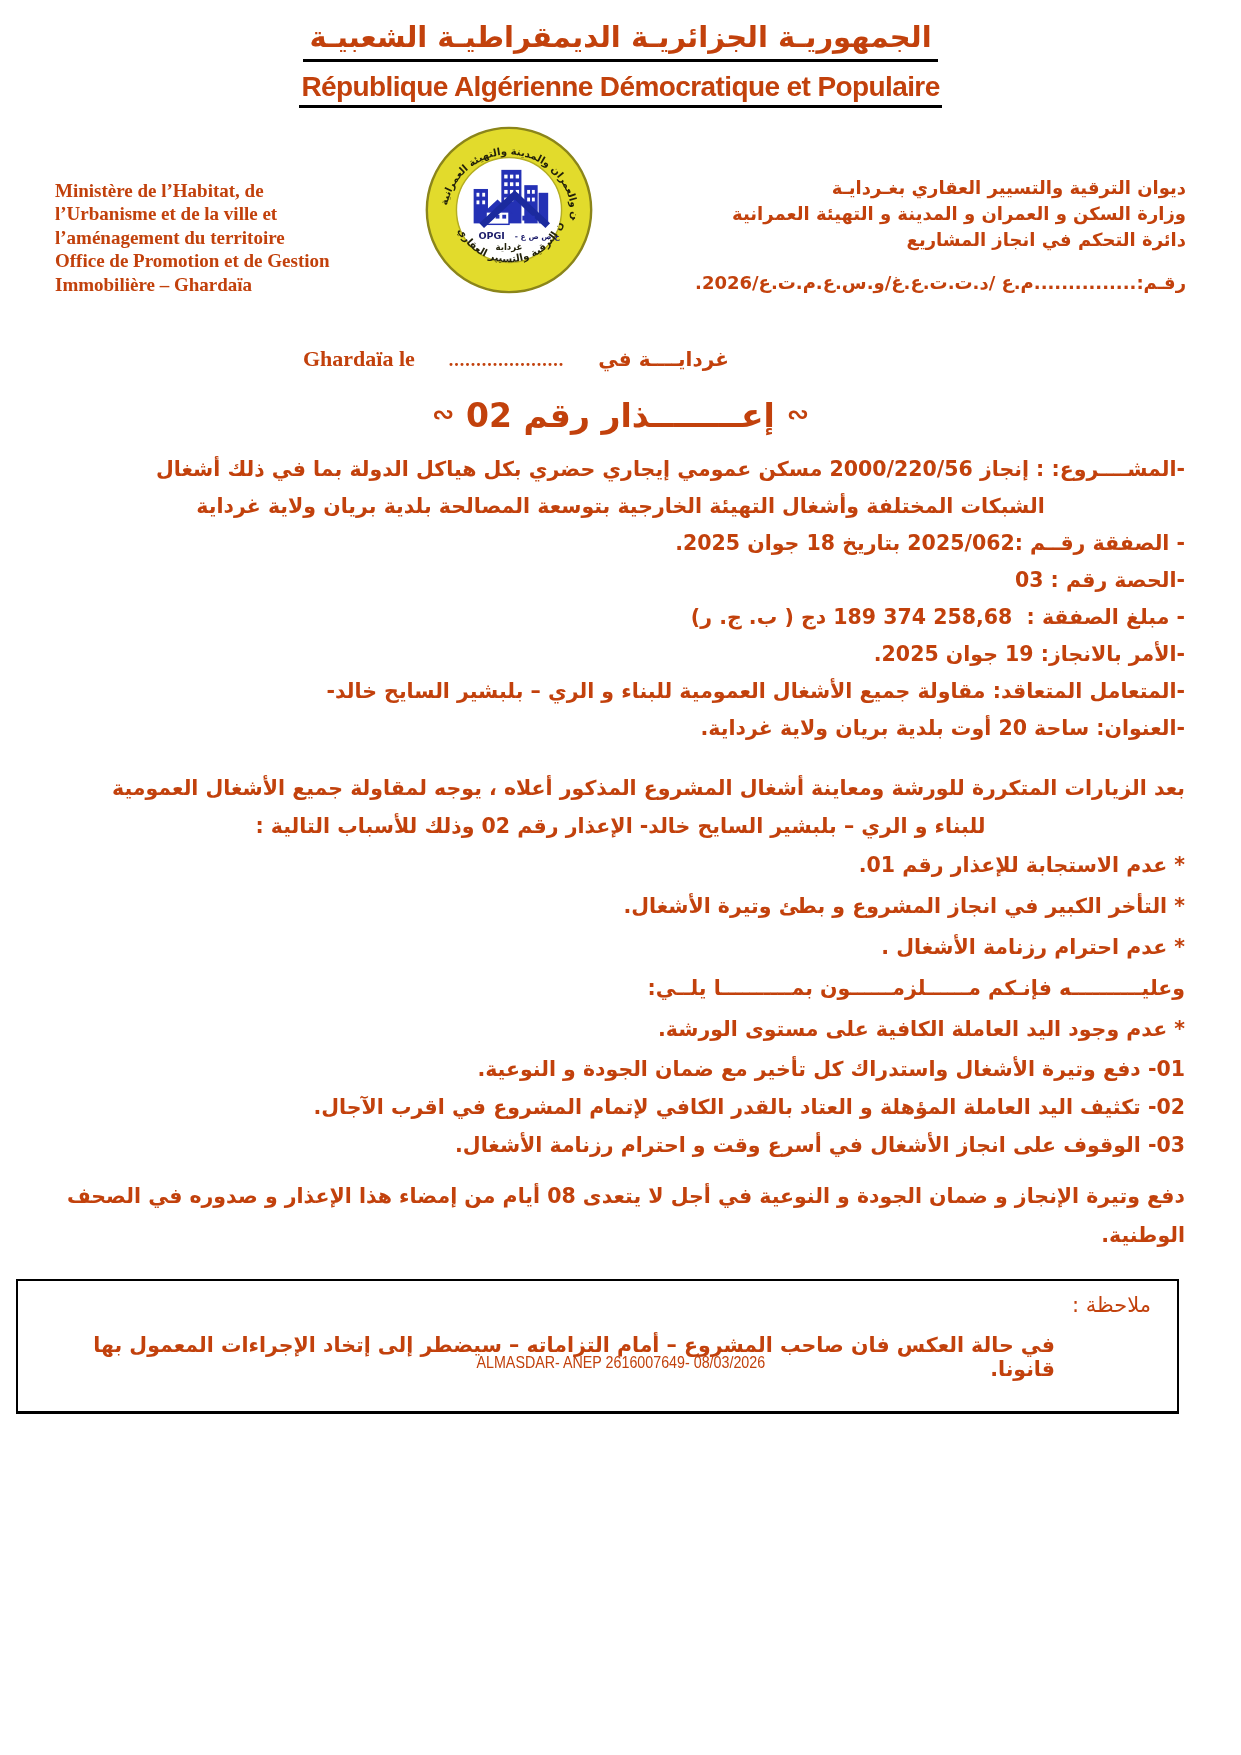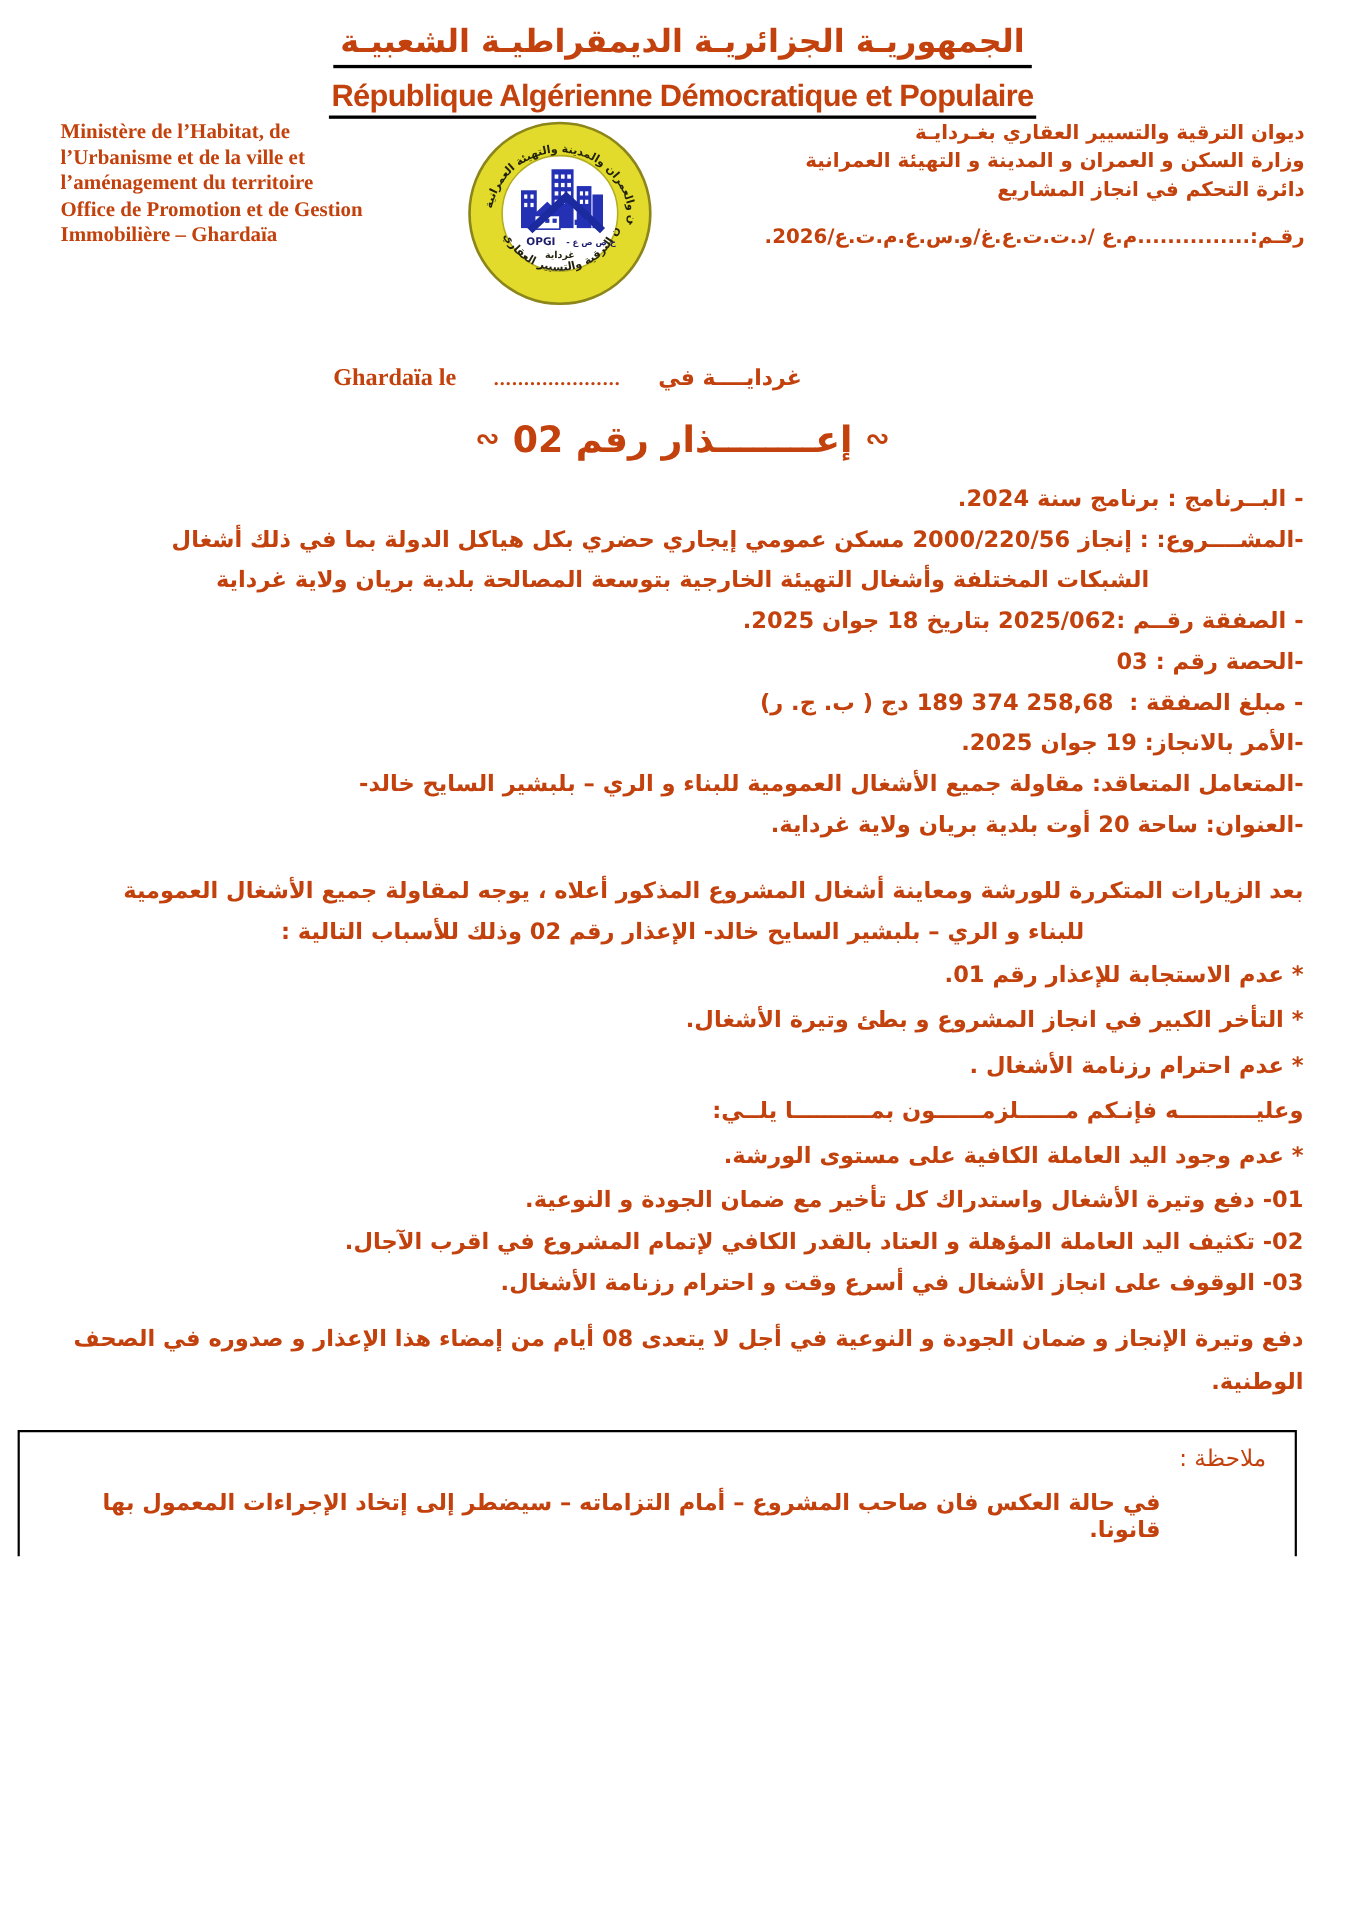--- a/index.html
+++ b/index.html
@@ -3,21 +3,21 @@
 <meta charset="utf-8">
 <style>
   html,body{margin:0;padding:0;background:#fff;}
   .page{position:relative;width:1241px;height:1415px;background:#ffffff;color:#c2410c;overflow:hidden;}
 
   .title-ar{text-align:center;padding-top:20px;font:bold 29px "DejaVu Sans",sans-serif;}
   .title-ar .u{display:inline-block;border-bottom:3px solid #000;padding:0 6px 5px;}
   .title-fr{text-align:center;margin-top:9px;font:bold 28px "Liberation Sans",sans-serif;letter-spacing:-0.6px;}
   .title-fr .u{display:inline-block;border-bottom:3px solid #000;padding:0 2px 2px;}
 
-  .header-row{display:flex;align-items:flex-start;}
+  .header-row{display:flex;align-items:flex-end;margin-top:16px;}
   .ministry-fr{margin-left:55px;width:350px;font:bold 19px "Liberation Serif",serif;line-height:23.5px;}
   .logo-wrap{width:200px;display:flex;justify-content:center;margin-left:4px;}
   .ministry-ar{flex:1;margin-right:55px;margin-left:10px;direction:rtl;text-align:right;
                font:bold 18px "DejaVu Sans",sans-serif;line-height:26px;}
   .ref-line{margin-top:17px;font-size:18px;}
 
   .dateline{direction:rtl;display:flex;align-items:baseline;gap:34px;width:fit-content;
             margin:50px 0 0 303px;font:bold 20px "DejaVu Sans",sans-serif;}
   .dateline .fr{font:bold 22px "Liberation Serif",serif;}
   .dateline .dots{font:bold 18px "Liberation Serif",serif;letter-spacing:1px;}
@@ -134,21 +134,20 @@
     <span class="dots">.....................</span>
     <span class="fr">Ghardaïa le</span>
   </div>
 
   <div class="notice-title">
     <span class="orn">∾</span><span>إعــــــــذار رقم 02</span><span class="orn">∾</span>
   </div>
 
   <div class="body">
     <div class="details">
-      <div class="ln">- البــرنامج : برنامج سنة 2024.</div>
       <div class="ln">-المشــــروع: : إنجاز 2000/220/56 مسكن عمومي إيجاري حضري بكل هياكل الدولة بما في ذلك أشغال</div>
       <div class="ln center">الشبكات المختلفة وأشغال التهيئة الخارجية بتوسعة المصالحة بلدية بريان ولاية غرداية</div>
       <div class="ln">- الصفقة رقــم :2025/062 بتاريخ 18 جوان 2025.</div>
       <div class="ln">-الحصة رقم : 03</div>
       <div class="ln">- مبلغ الصفقة : &nbsp;189&nbsp;374&nbsp;258,68 دج ( ب. ج. ر)</div>
       <div class="ln">-الأمر بالانجاز: 19 جوان 2025.</div>
       <div class="ln">-المتعامل المتعاقد: مقاولة جميع الأشغال العمومية للبناء و الري – بلبشير السايح خالد-</div>
       <div class="ln">-العنوان: ساحة 20 أوت بلدية بريان ولاية غرداية.</div>
     </div>
 
@@ -174,14 +173,17 @@
     <div class="warning">دفع وتيرة الإنجاز و ضمان الجودة و النوعية في أجل لا يتعدى 08 أيام من إمضاء هذا الإعذار و صدوره في الصحف الوطنية.</div>
   </div>
 
   <div class="note-box">
     <div class="note-label">ملاحظة :</div>
     <div class="note-text">في حالة العكس فان صاحب المشروع – أمام التزاماته – سيضطر إلى إتخاد الإجراءات  المعمول بها قانونا.</div>
   </div>
 
   <div class="signature">المــدير الـعـام</div>
 
+  <div class="footer">
+    <span class="narrow">ALMASDAR- ANEP 2616007649- 08/03/2026</span>
+  </div>
 
 </div>
 
 </body></html>

